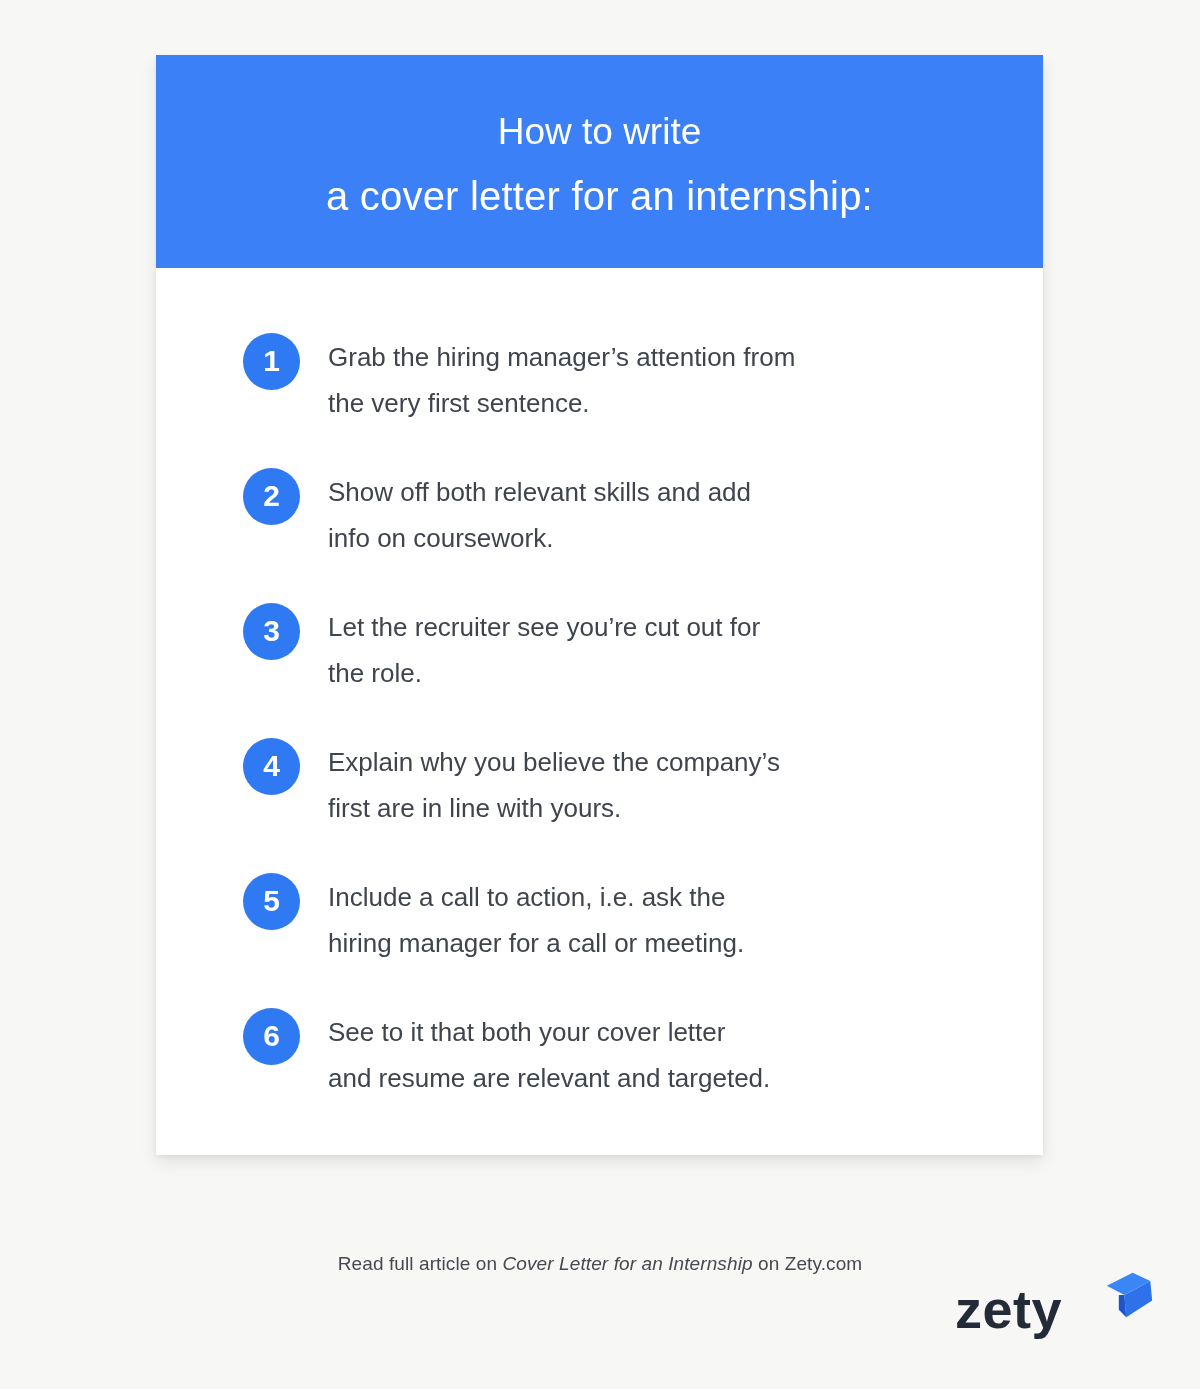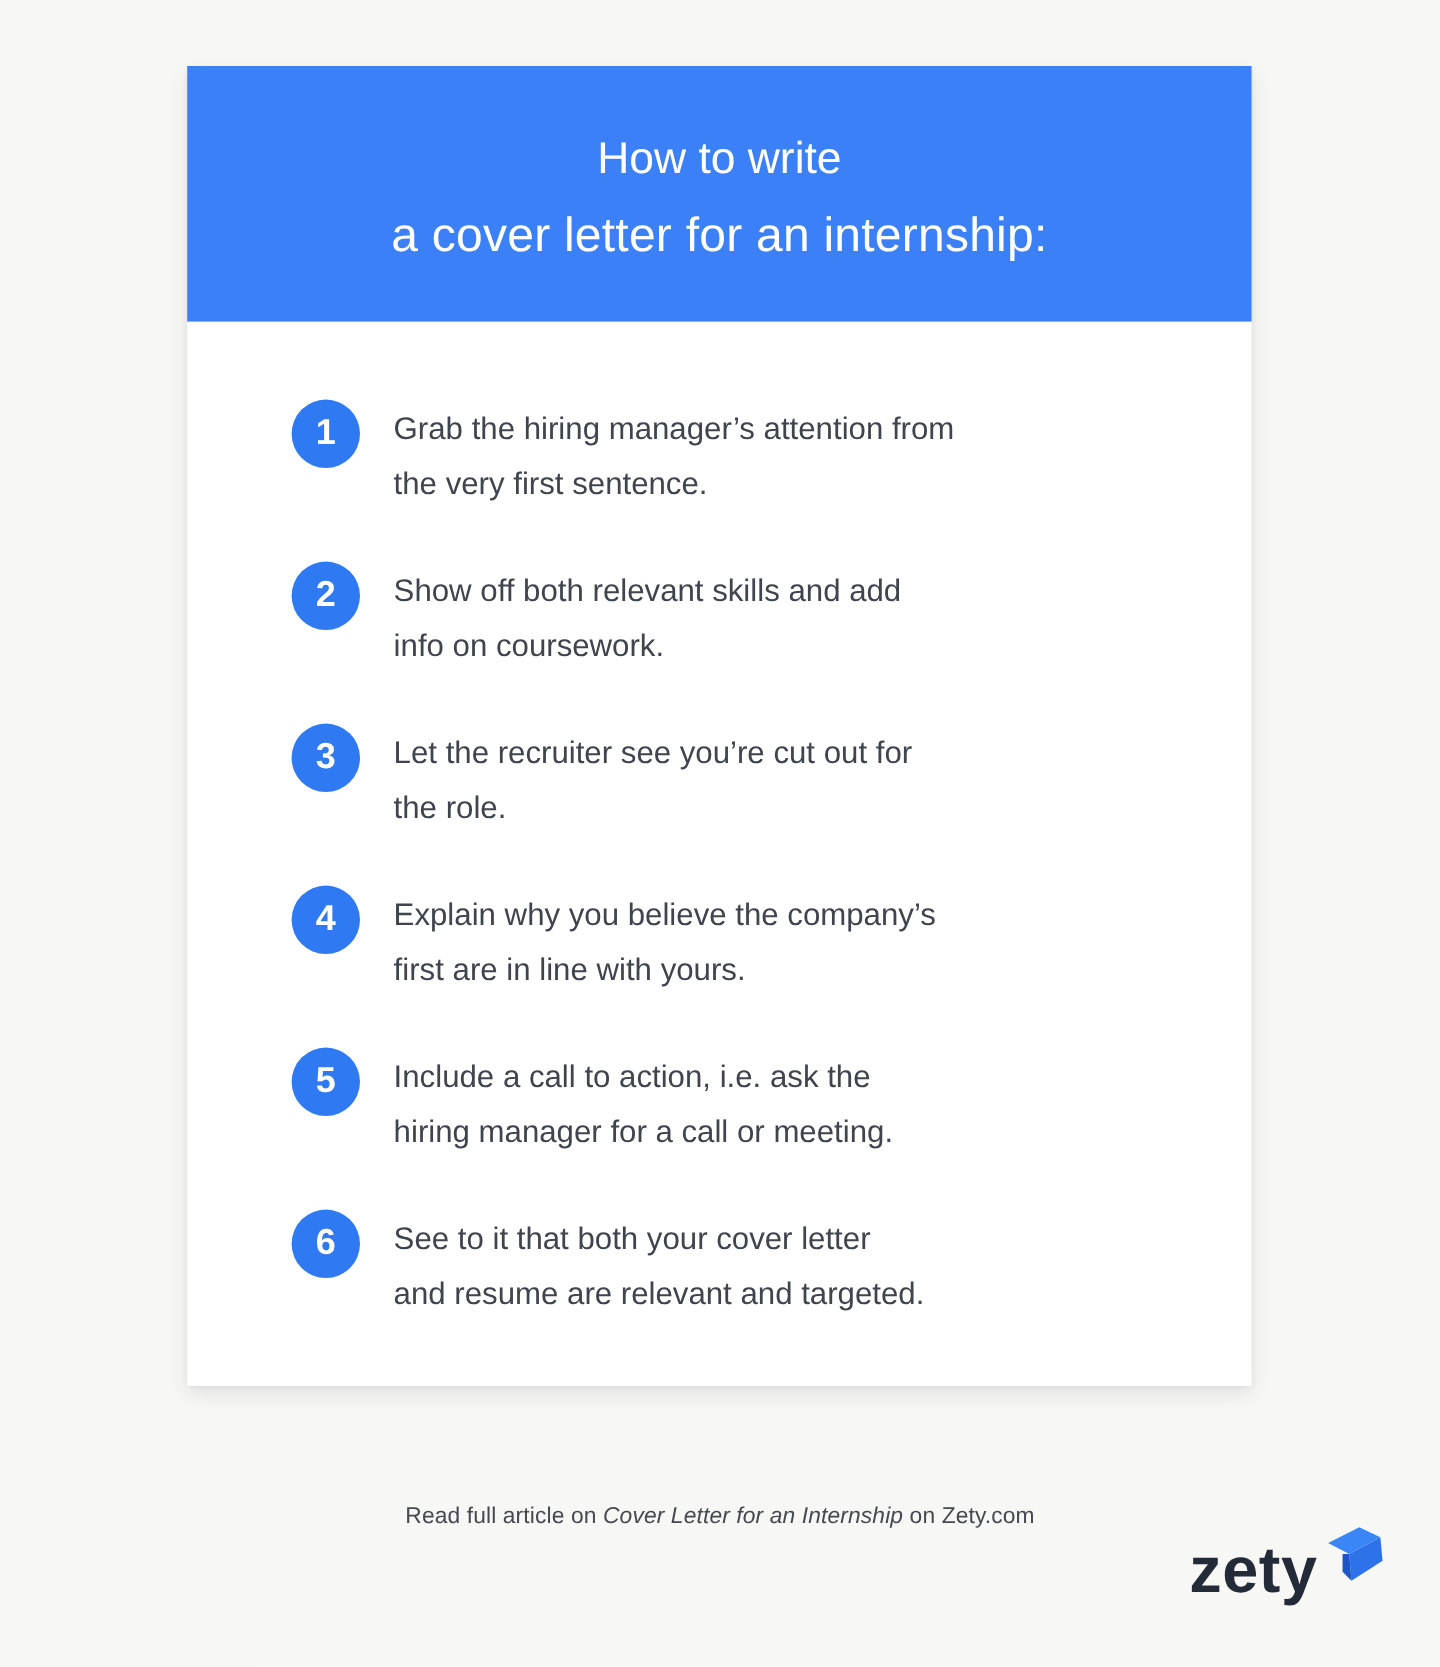--- a/index.html
+++ b/index.html
@@ -97,20 +97,21 @@
     letter-spacing:0.1px;
     margin-top:22px;
   }
   .footer-note .italic{font-style:italic;}
   .logo{
     position:absolute;
     right:46px;
     top:1268px;
     display:flex;
     align-items:flex-start;
+    gap:36px;
   }
   .logo-text{
     font-size:54px;
     font-weight:700;
     letter-spacing:0.5px;
     line-height:50px;
     color:var(--logo-fg);
     margin-top:16px;
   }
   .logo-mark{

